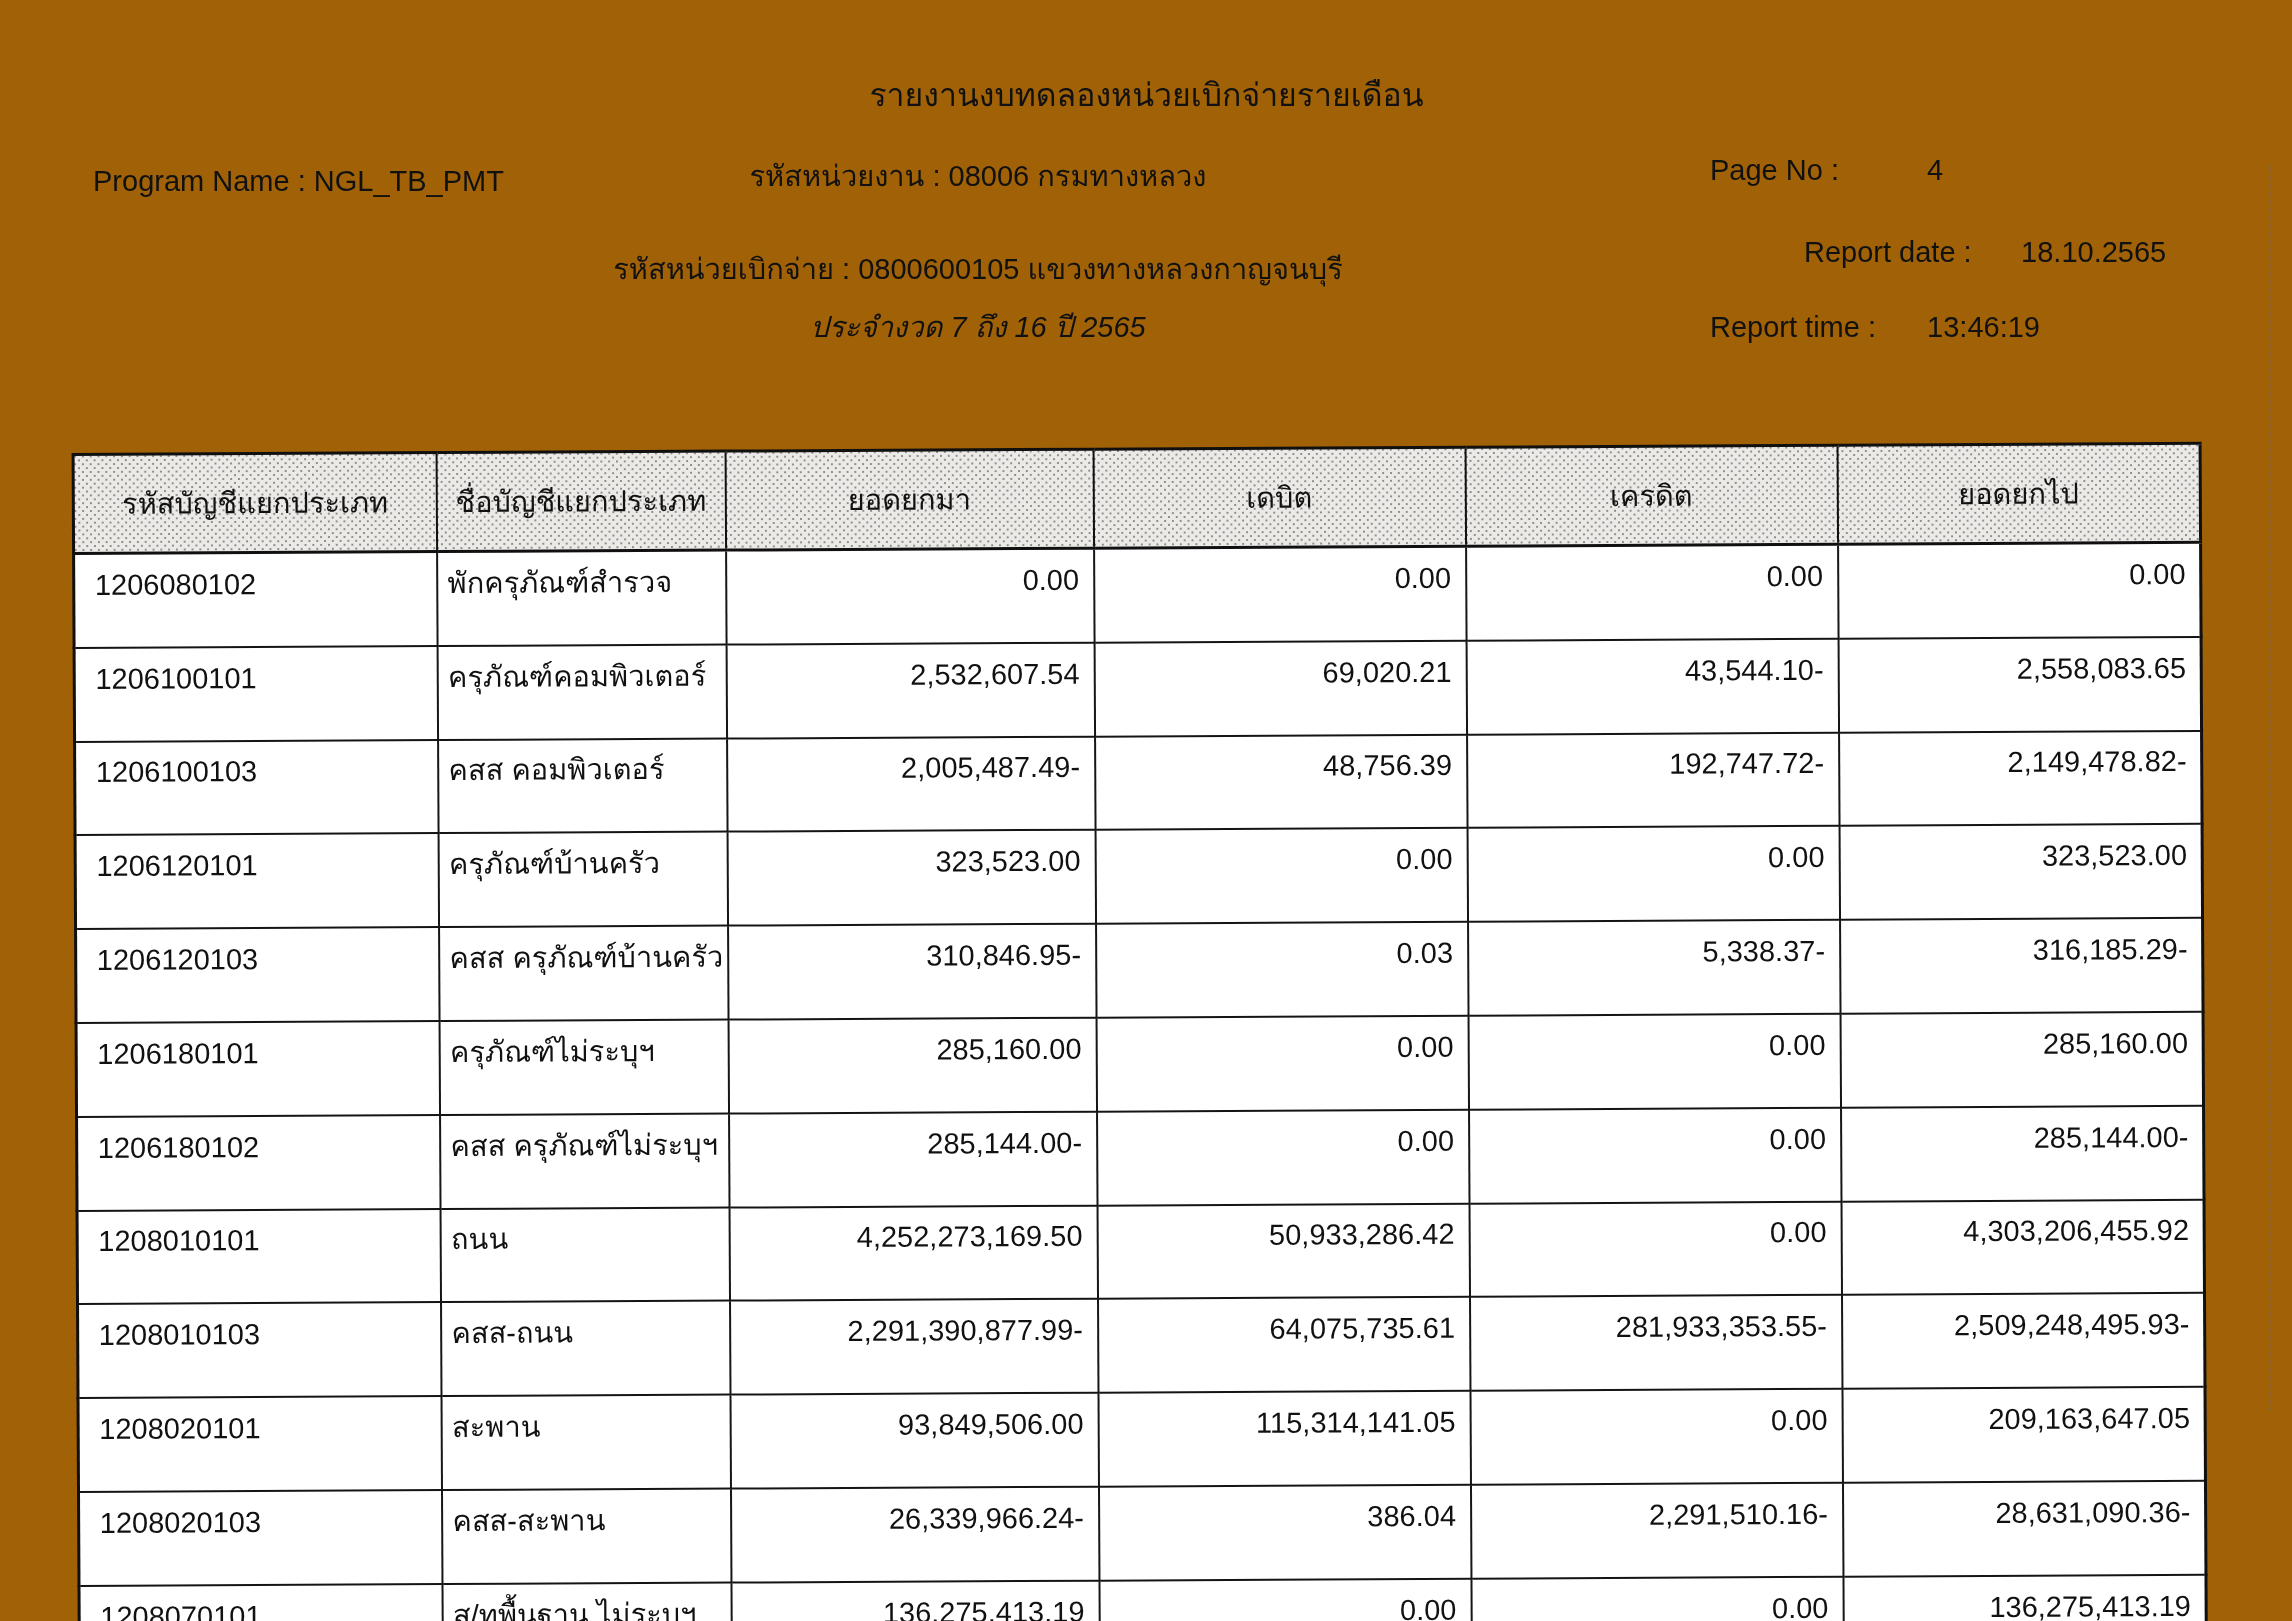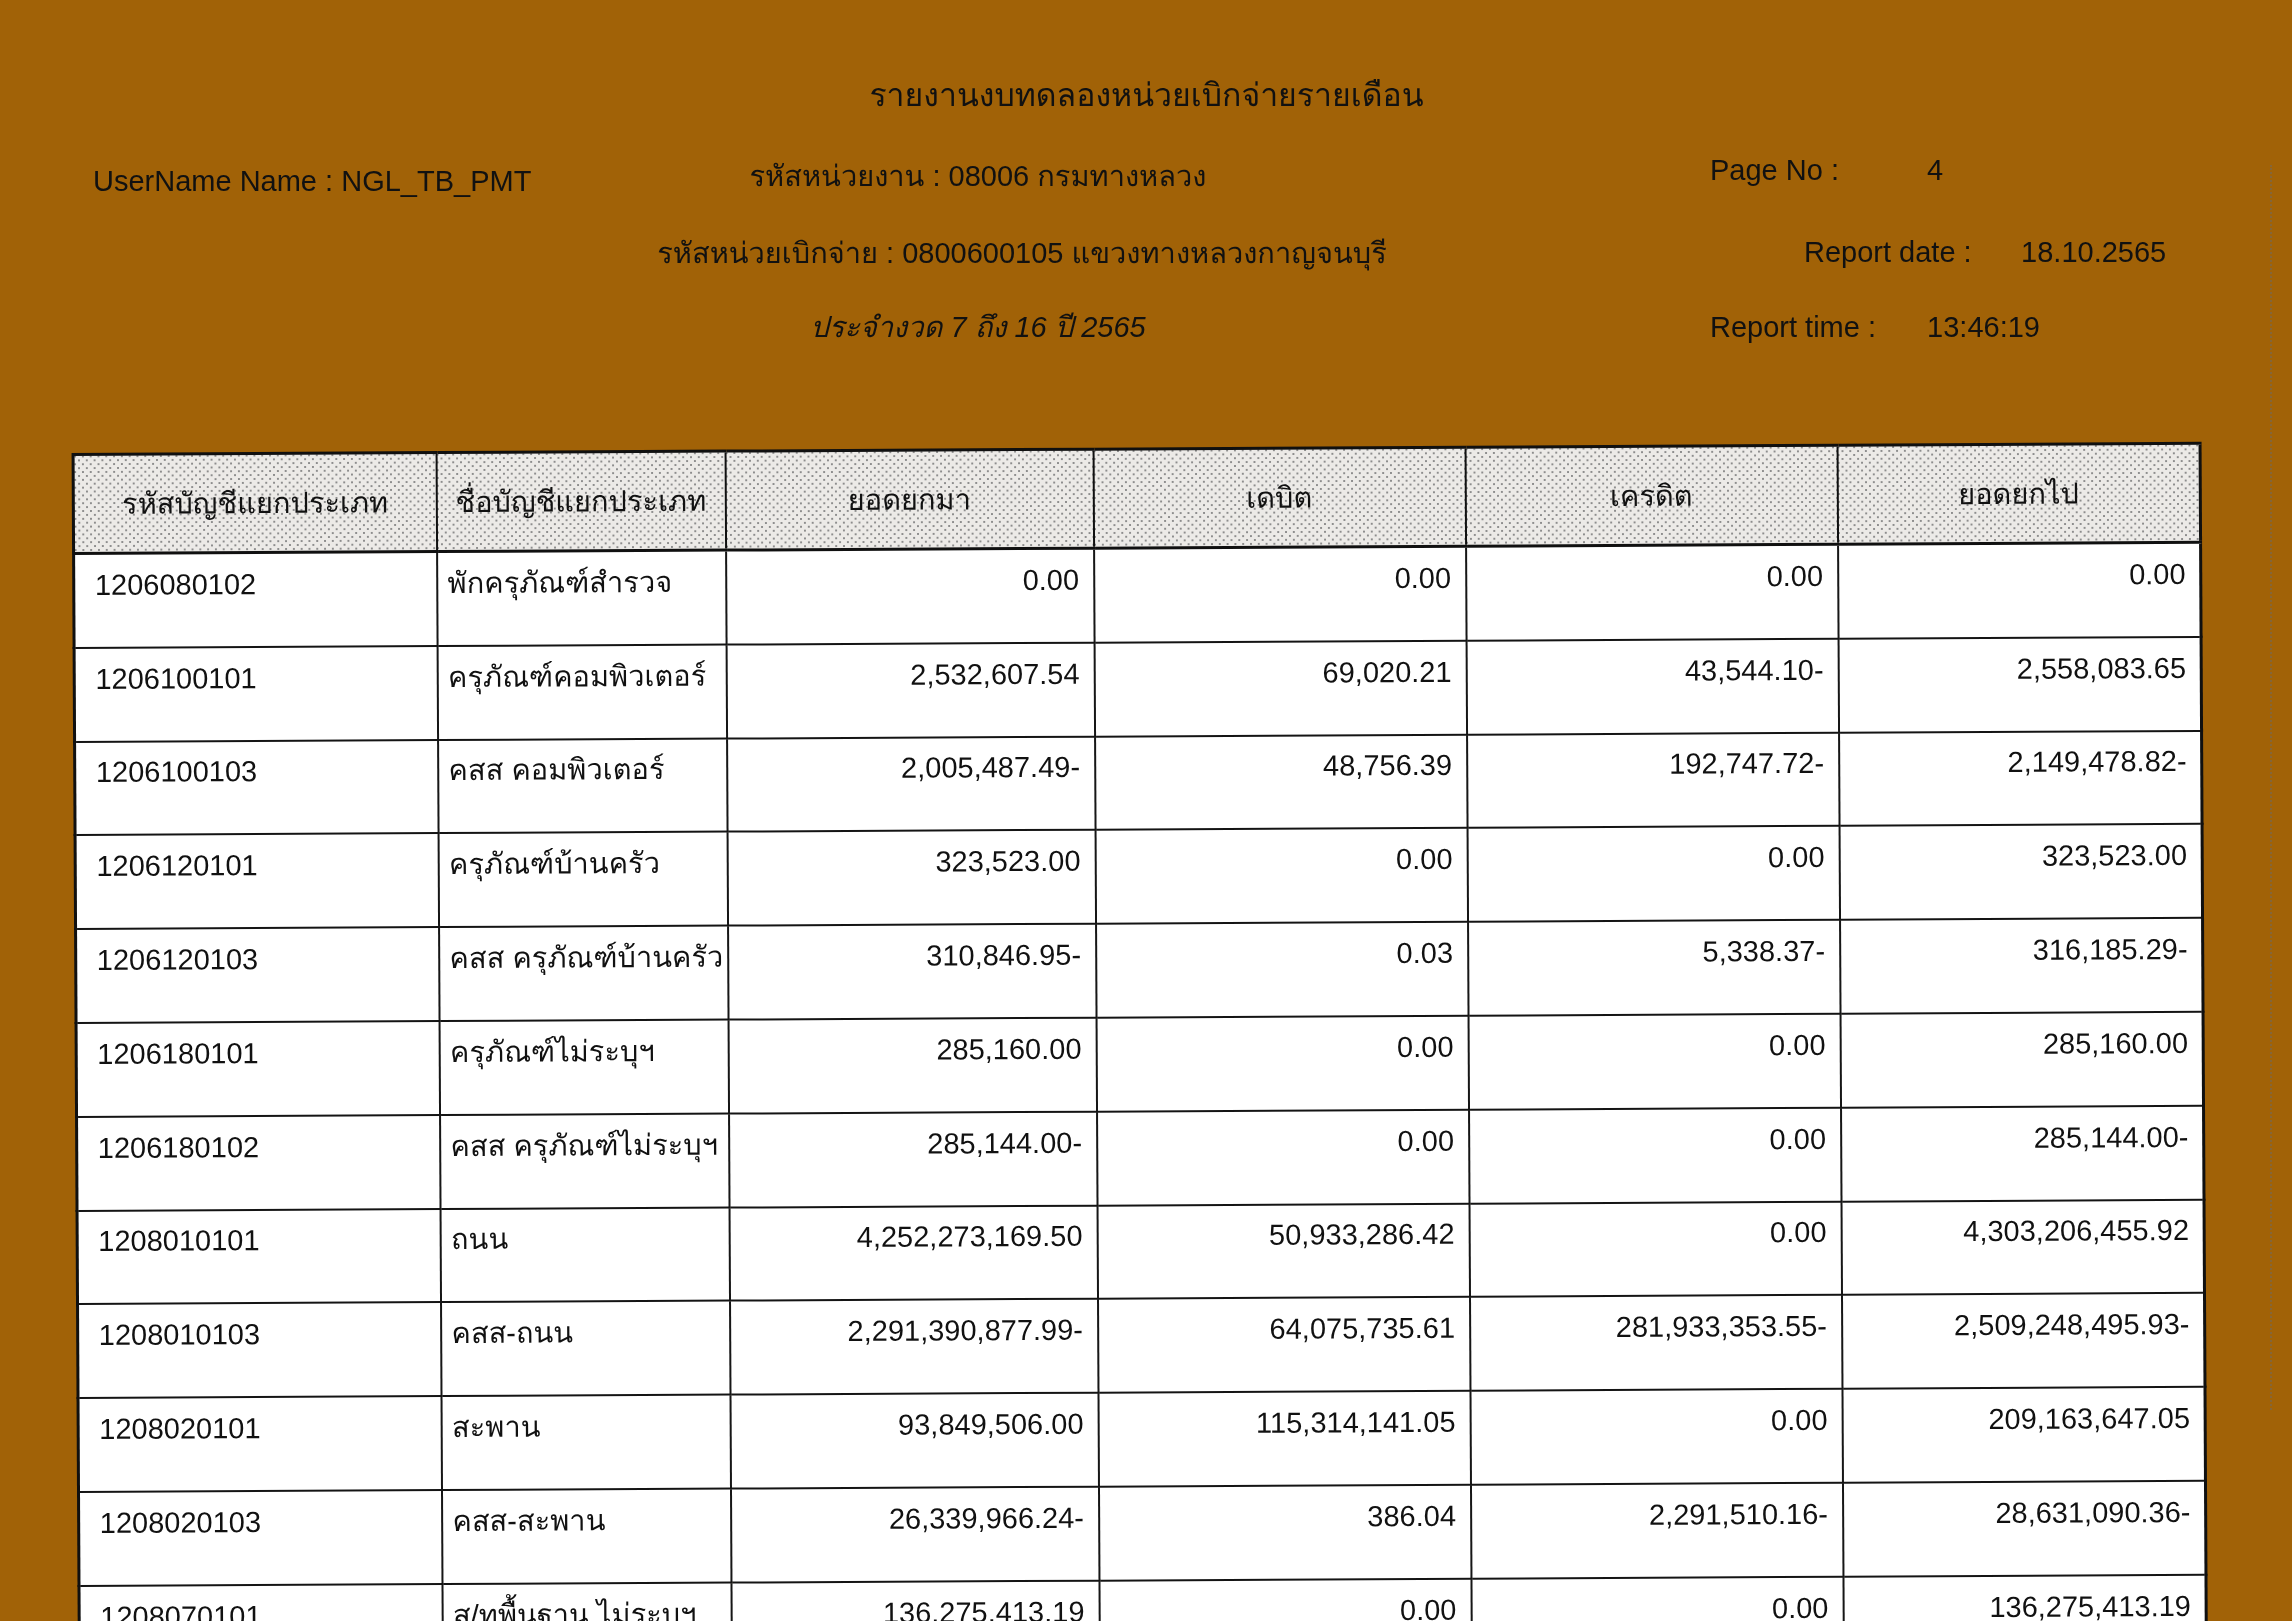--- a/index.html
+++ b/index.html
@@ -56,26 +56,26 @@
   }
 </style>
 </head>
 <body>
 
 <div class="page">
 
   <div class="doc-title">รายงานงบทดลองหน่วยเบิกจ่ายรายเดือน</div>
 
   <div class="info-line" style="left:93px; top:162px;">
-    <span>UserName Name :</span>
+    <span>Program Name :</span>
     <span>NGL_TB_PMT</span>
   </div>
 
   <div class="info-line center-line" style="top:157px;">รหัสหน่วยงาน : 08006 กรมทางหลวง</div>
-  <div class="info-line center-line" style="top:234px;padding-left:44px;">รหัสหน่วยเบิกจ่าย : 0800600105 แขวงทางหลวงกาญจนบุรี</div>
+  <div class="info-line center-line" style="top:250px;">รหัสหน่วยเบิกจ่าย : 0800600105 แขวงทางหลวงกาญจนบุรี</div>
   <div class="info-line center-line" style="top:308px;font-style:italic;">ประจำงวด 7 ถึง 16 ปี 2565</div>
 
   <div class="info-line" style="left:1710px; top:151px;">
     <span class="rt-label">Page No :</span>
     <span>4</span>
   </div>
   <div class="info-line" style="left:1804px; top:233px;">
     <span class="rt-label">Report date :</span>
     <span>18.10.2565</span>
   </div>

